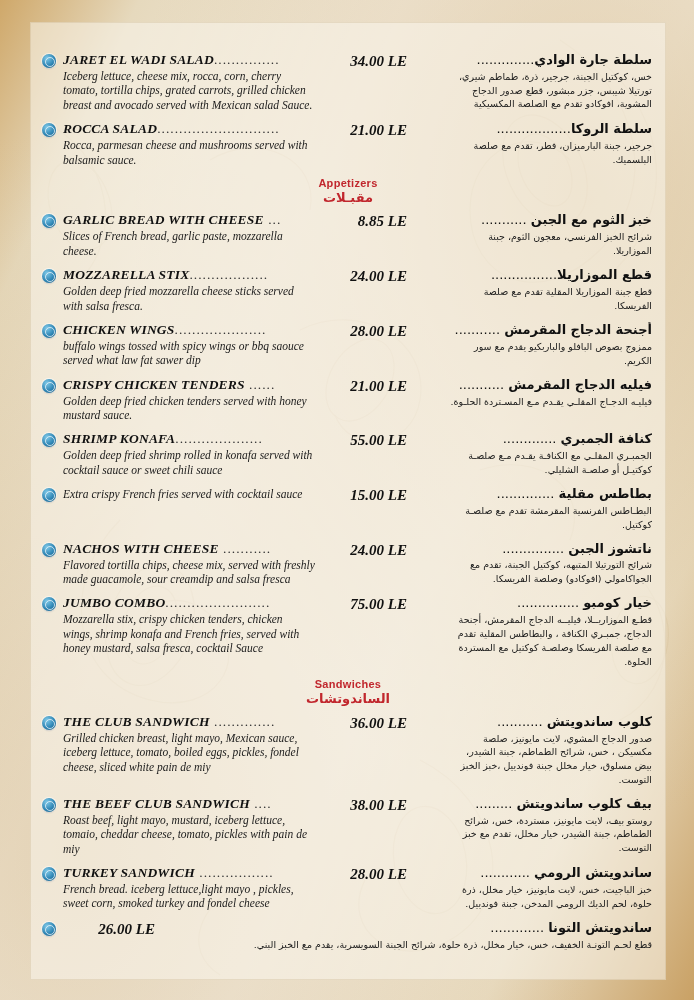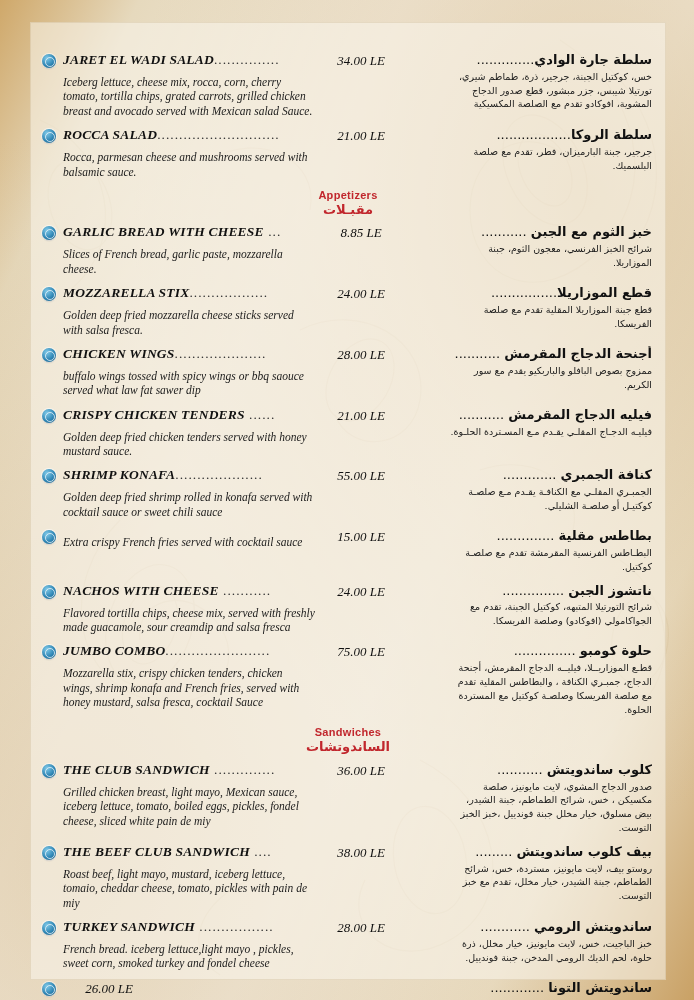--- a/index.html
+++ b/index.html
@@ -100,32 +100,33 @@
     font-weight:normal;
     letter-spacing:1px;
     color:#333;
   }
   .en-desc{
     font-family:"Liberation Serif", serif;
     font-style:italic;
     font-size:11.5px;
     line-height:1.25;
     color:#1a1a1a;
-    margin-top:7px;
+    margin-top:1px;
   }
   .col-price{
     flex:0 0 92px;
     width:92px;
-    text-align:center;
+    text-align:right;
     padding-top:1px;
     font-family:"Liberation Serif", serif;
     font-style:italic;
-    font-size:13px;
+    font-size:15px;
     color:#111;
     white-space:nowrap;
+    font-weight:bold;
   }
   .col-ar{
     flex:1 1 auto;
     direction:rtl;
     text-align:right;
     padding-right:2px;
   }
   .ar-title{
     font-family:"DejaVu Sans", sans-serif;
     font-weight:bold;
@@ -307,21 +308,21 @@
       </div>
 
       <div class="item">
         <div class="bullet"></div>
         <div class="col-en">
           <div class="en-title"><span>JUMBO COMBO</span><span class="dots">........................</span></div>
           <div class="en-desc">Mozzarella stix, crispy chicken tenders, chicken wings, shrimp konafa and French fries, served with honey mustard, salsa fresca, cocktail Sauce</div>
         </div>
         <div class="col-price">75.00 LE</div>
         <div class="col-ar">
-          <div class="ar-title"><span>حلوة كومبو</span><span class="dots"> ...............</span></div>
+          <div class="ar-title"><span>خيار كومبو</span><span class="dots"> ...............</span></div>
           <div class="ar-desc">قطـع الموزاريــلا، فيليــه الدجاج المقرمش، أجنحة الدجاج، جمبـري الكنافة ، والبطاطس المقلية تقدم مع صلصة الفريسكا وصلصـة كوكتيل مع المستردة الحلوة.</div>
         </div>
       </div>
     </div>
 
     <div class="section-head">
       <div class="en">Sandwiches</div>
       <div class="ar">الساندوتشات</div>
     </div>
 

